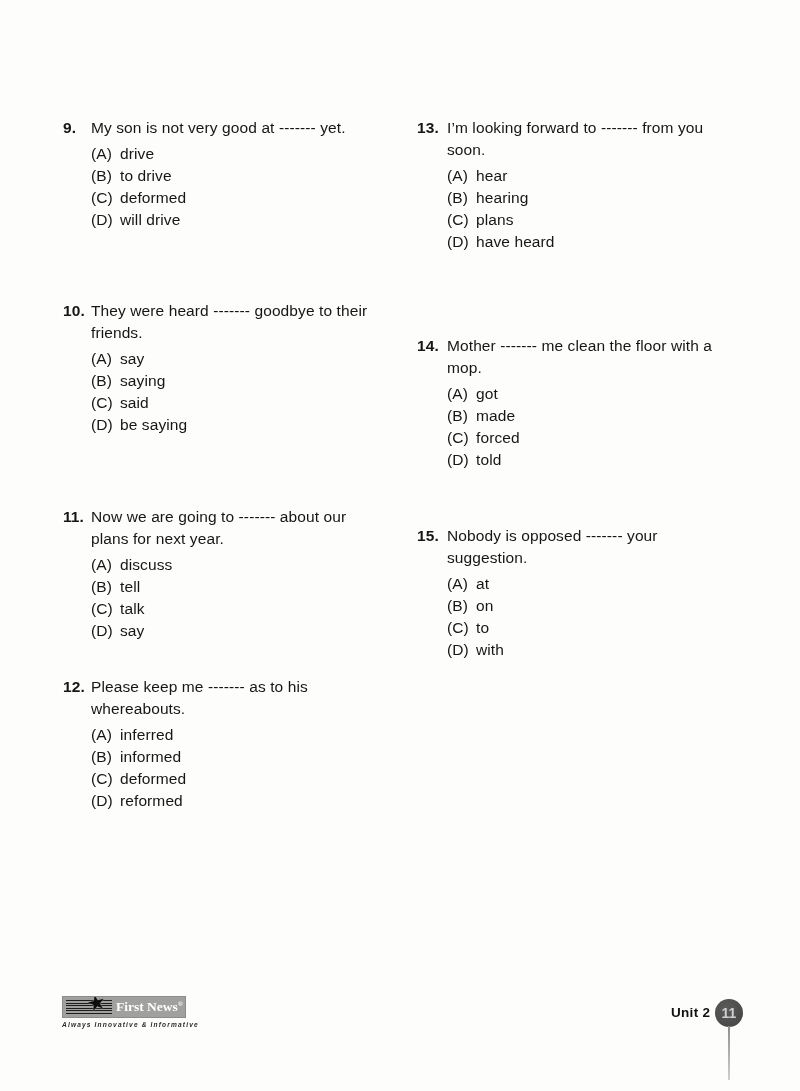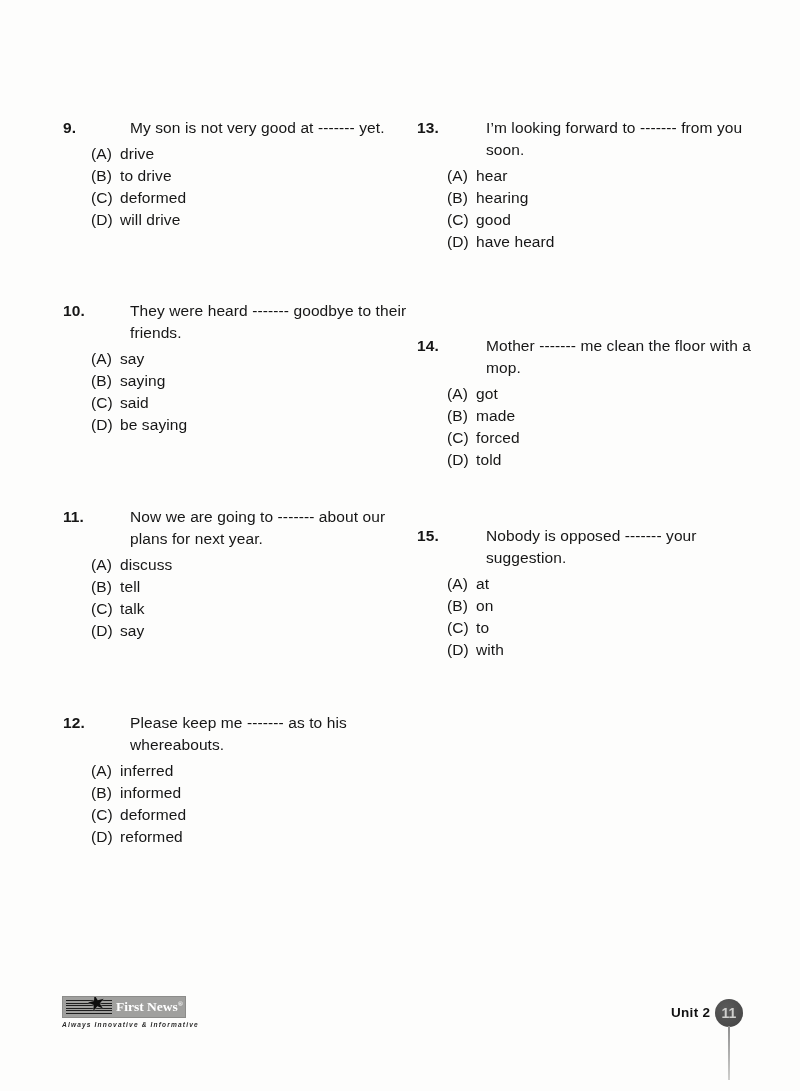--- a/index.html
+++ b/index.html
@@ -17,29 +17,29 @@
   .question {
     position: absolute;
     display: flex;
     font-size: 15.5px;
     line-height: 22px;
     letter-spacing: 0.1px;
   }
   .q-pos-0 { left: 63px;  top: 117px; width: 320px; }
   .q-pos-1 { left: 63px;  top: 300px; width: 320px; }
   .q-pos-2 { left: 63px;  top: 506px; width: 320px; }
-  .q-pos-3 { left: 63px;  top: 712px; width: 320px; }
+  .q-pos-3 { left: 63px;  top: 676px; width: 320px; }
   .q-pos-4 { left: 417px; top: 117px; width: 320px; }
   .q-pos-5 { left: 417px; top: 335px; width: 320px; }
   .q-pos-6 { left: 417px; top: 525px; width: 320px; }
 
   .q-number { width: 28px; flex: 0 0 28px; font-weight: bold; }
   .q-pos-4 .q-number, .q-pos-5 .q-number, .q-pos-6 .q-number { width: 30px; flex-basis: 30px; }
   .q-body { flex: 1; }
-  .q-line { white-space: nowrap; margin-left: 39px; }
+  .q-line { white-space: nowrap; }
   .q-options { margin-top: 4px; }
   .q-option { display: flex; }
   .opt-letter { width: 29px; flex: 0 0 29px; }
   .opt-text { white-space: nowrap; }
 
   
   .logo {
     position: absolute;
     left: 62px;
     top: 996px;
@@ -242,21 +242,21 @@
             <div class="q-option">
               <span class="opt-letter">(A)</span>
               <span class="opt-text">hear</span>
             </div>
             <div class="q-option">
               <span class="opt-letter">(B)</span>
               <span class="opt-text">hearing</span>
             </div>
             <div class="q-option">
               <span class="opt-letter">(C)</span>
-              <span class="opt-text">good</span>
+              <span class="opt-text">plans</span>
             </div>
             <div class="q-option">
               <span class="opt-letter">(D)</span>
               <span class="opt-text">have heard</span>
             </div>
           </div>
         </div>
       </div>
       <div class="question q-pos-5">
         <div class="q-number">14.</div>

